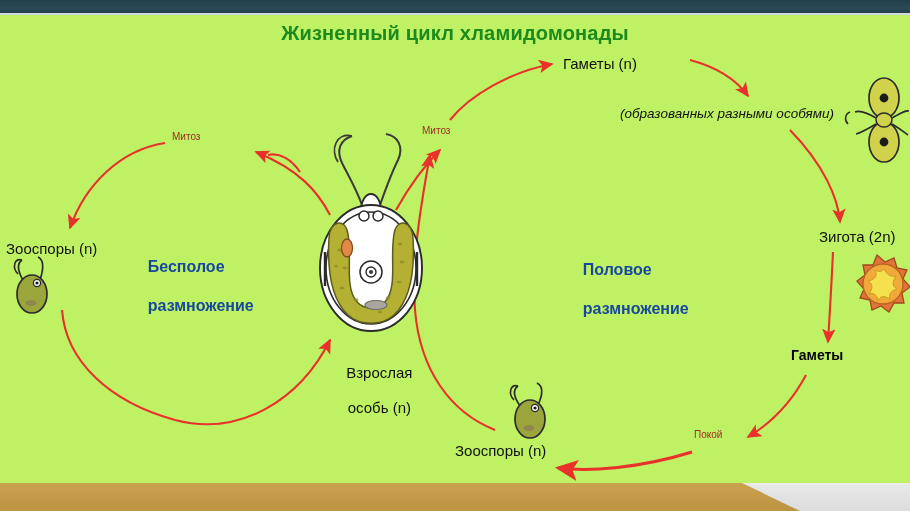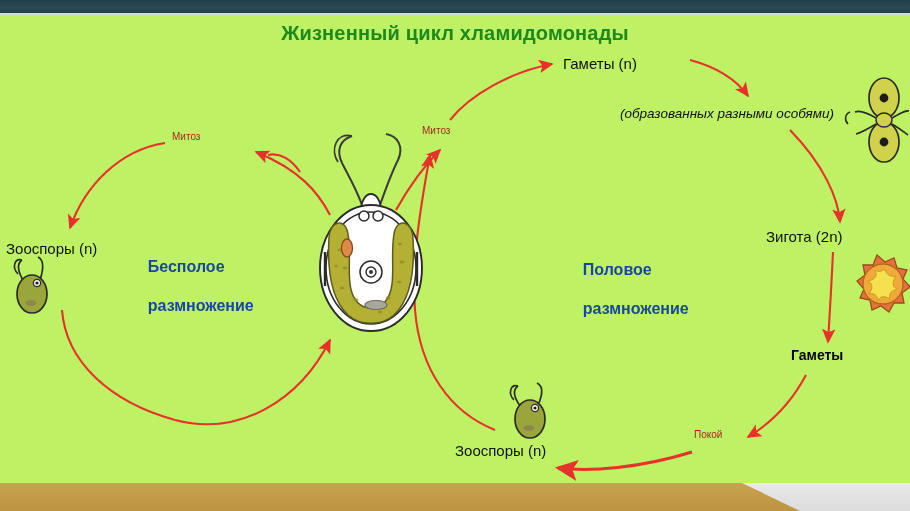--- a/index.html
+++ b/index.html
@@ -231,29 +231,33 @@
 
   <div class="lbl red-lbl" style="left:172px; top:131px;">Митоз</div>
 
   <div class="lbl italic-black" style="left:6px; top:240px;">Зооспоры (n)</div>
 
   <div class="lbl blue-lbl" style="left:130px; top:237px; width:160px;">
     <span>Бесполое</span><br>
     <span>размножение</span>
   </div>
 
+  <div class="lbl italic-black center-txt" style="left:306px; top:347px; width:130px;">
+    <span>Взрослая</span><br>
+    <span>особь (n)</span>
+  </div>
 
   <div class="lbl red-lbl" style="left:422px; top:125px;">Митоз</div>
 
   <div class="lbl italic-black" style="left:563px; top:55px;">Гаметы (n)</div>
 
 
   <div class="lbl copul-sub" style="left:606px; top:106px;margin-left:14px;">(образованных разными особями)</div>
 
-  <div class="lbl italic-black" style="left:766px; top:228px;">Зигота (2n)</div>
+  <div class="lbl italic-black" style="left:819px; top:228px;">Зигота (2n)</div>
 
   <div class="lbl bold-black" style="left:791px; top:347px;">Гаметы</div>
 
   <div class="lbl red-lbl" style="left:694px; top:429px;">Покой</div>
 
   <div class="lbl italic-black" style="left:455px; top:442px;">Зооспоры (n)</div>
 
   <div class="lbl blue-lbl" style="left:565px; top:240px; width:160px;">
     <span>Половое</span><br>
     <span>размножение</span>

